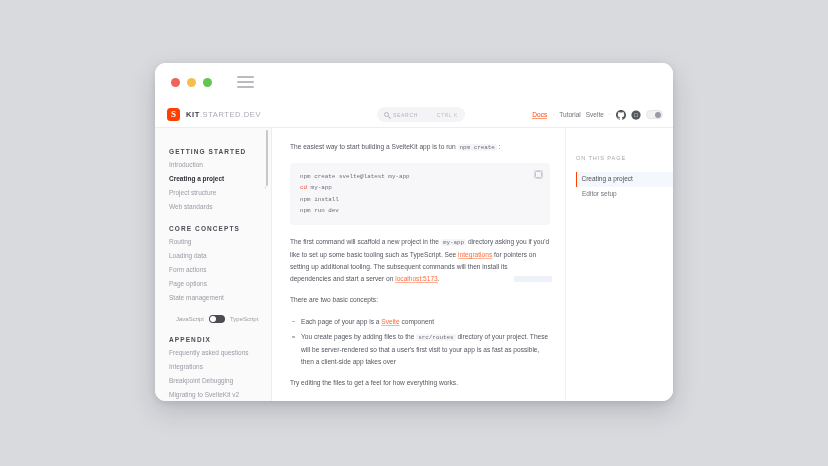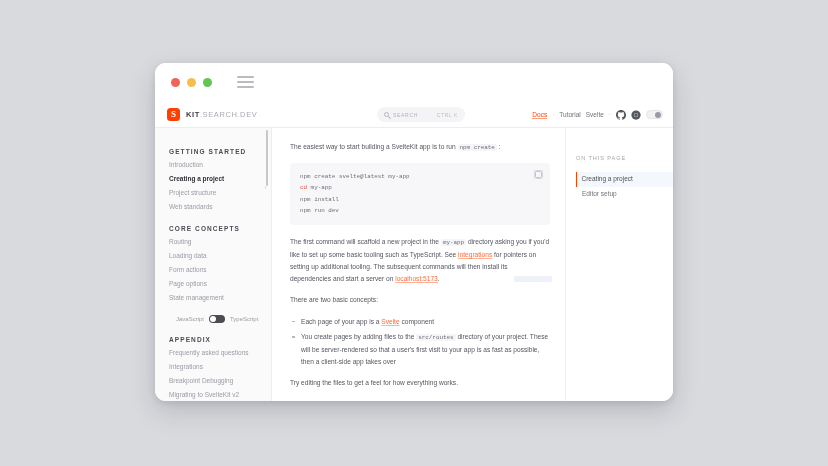--- a/index.html
+++ b/index.html
@@ -220,21 +220,21 @@
       <span class="hamburger">
         <i></i>
         <i></i>
         <i></i>
       </span>
     </div>
 
     <div class="siteheader">
       <div class="logo-wrap">
         <span class="logo-mark">S</span>
-        <span class="logo-text"><b>KIT</b><span>.SEARCH.DEV</span></span>
+        <span class="logo-text"><b>KIT</b><span>.STARTED.DEV</span></span>
       </div>
 
       <div class="search-pill">
         <span class="mag"></span>
         <span class="search-label">SEARCH</span>
         <span class="search-kbd">CTRL K</span>
       </div>
 
       <div class="topnav">
         <a class="active" href="#">Docs</a>

